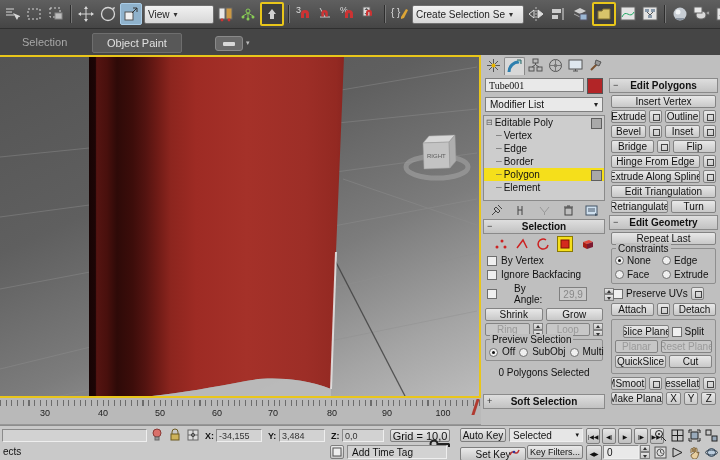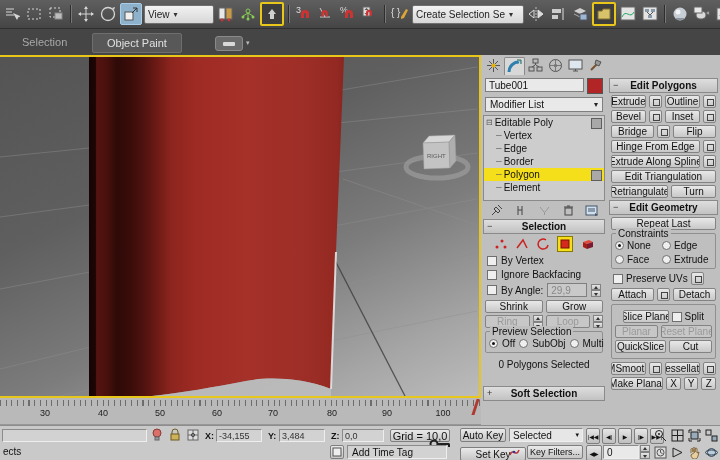--- a/index.html
+++ b/index.html
@@ -360,21 +360,21 @@
         </div>
         <div class="ptab">
           <svg width="15" height="15">
               <path d="M3 12L10 5" stroke="#7a5230" stroke-width="2"></path>
               <path d="M8 2l5 2-2 4-4-2z" fill="#999" stroke="#555"></path>
             </svg>
         </div>
       </div>
 
       <div class="row" style="margin-top:3px">
-        <input class="fld" style="flex: 1 1 0%;" value="Tube001">
+        <input class="fld" style="flex: 1 1 0%; font-family: Liberation Serif, serif;" value="Tube001">
         <div style="width:14px;height:14px;background:#b22527;border:1px solid #555;flex:0 0 14px"></div>
       </div>
 
       <div class="drop" style="margin:3px 4px">
         <span>Modifier List</span>
         <span class="chev">▾</span>
       </div>
 
       <div id="stack">
         <div class="srow">
@@ -472,21 +472,21 @@
         </div>
       </div>
       <div class="ckrow">
         <span class="chk"></span>
         <span>By Vertex</span>
       </div>
       <div class="ckrow">
         <span class="chk"></span>
         <span>Ignore Backfacing</span>
       </div>
-      <div class="ckrow" style="gap:4px">
+      <div class="ckrow" style="gap:17px">
         <span class="chk"></span>
         <span>By Angle:</span>
         <span class="fld" style="flex:1;color:#888;background:#c9c9c9">29,9</span>
         <span class="spin">
             <i class="up"></i>
             <i class="dn"></i>
           </span>
       </div>
       <div class="row">
         <div class="btn" style="flex:1">
@@ -507,41 +507,46 @@
         <div class="btn dis" style="flex:1">
             <span>Loop</span>
           </div>
         <span class="spin">
             <i class="up"></i>
             <i class="dn"></i>
           </span>
       </div>
       <div class="grp">
         <span class="legend">Preview Selection</span>
-        <div style="display:flex;gap:4px;align-items:center;font-size:10px">
+        <div style="display:flex;gap:4px;align-items:flex-end;font-size:10px">
           <span class="rad on"></span>
           <span>Off</span>
           <span class="rad"></span>
           <span>SubObj</span>
           <span class="rad"></span>
           <span>Multi</span>
         </div>
       </div>
       <div style="text-align:center;margin-top:6px">0 Polygons Selected</div>
       <div class="hdr" style="margin-top:16px">
         <span class="pm">+</span>
         <span>Soft Selection</span>
       </div>
     </div>
 
     <div id="col-right">
       <div class="hdr" style="margin-top:23px">
         <span class="pm">−</span>
         <span>Edit Polygons</span>
       </div>
+      <div class="row">
+          <div class="btn" style="flex:1">
+            <span>Insert Vertex</span>
+          </div>
+        </div>
       <div class="row">
         <div class="btn" style="flex:1">
             <span>Extrude</span>
           </div>
         <div class="sq"></div>
         <div class="btn" style="flex:1">
             <span>Outline</span>
           </div>
         <div class="sq"></div>
       </div>

